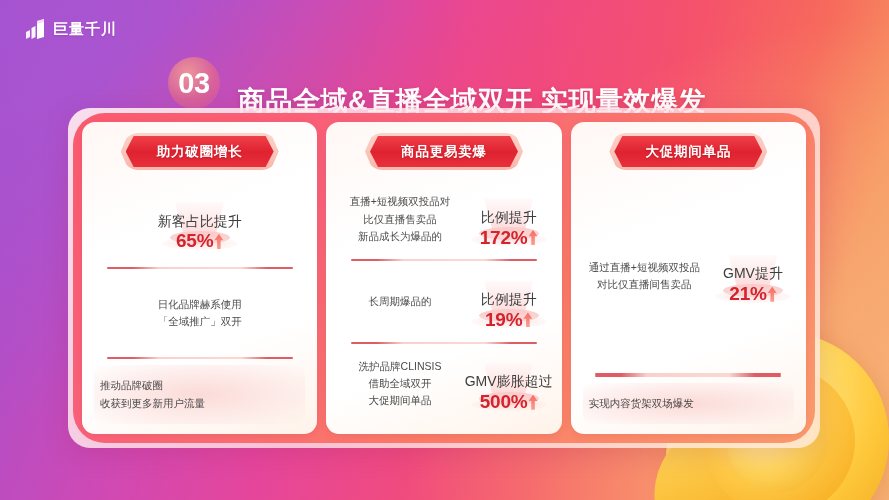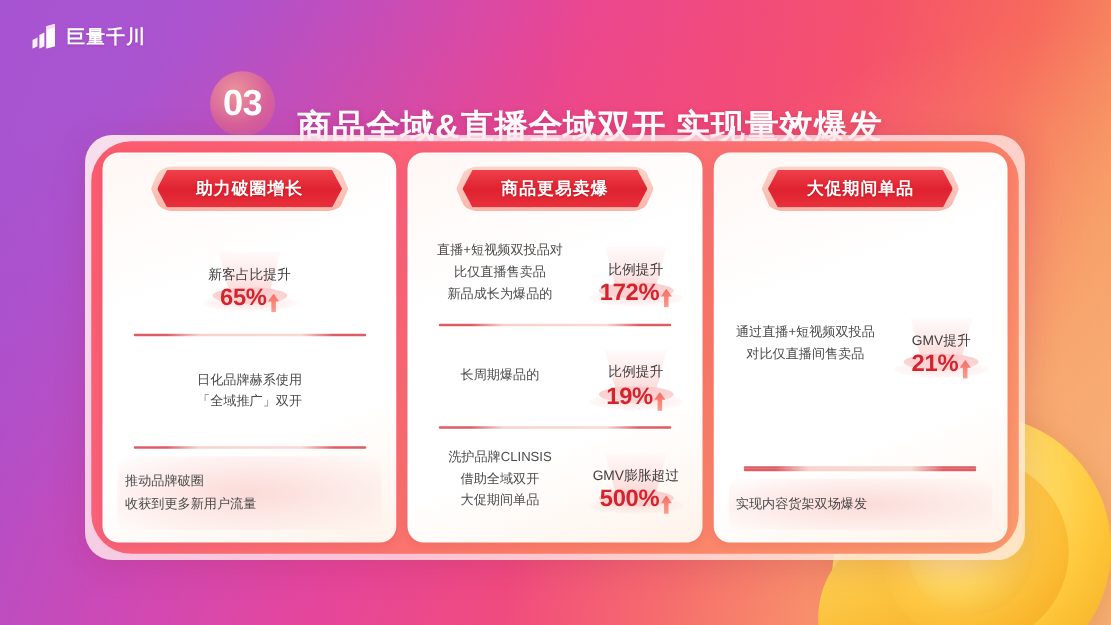--- a/index.html
+++ b/index.html
@@ -125,23 +125,23 @@
     border-radius:3px;
   }
   .podium .plate1 {
     position:absolute; left:10px; top:33px; width:60px; height:13px; border-radius:50%;
     background:linear-gradient(180deg,#fbc9c9 0%, #f8d5d2 100%); opacity:.92;
   }
   .podium .plate2 {
     position:absolute; left:2px; top:39px; width:76px; height:13px; border-radius:50%;
     background:radial-gradient(ellipse at 50% 50%, rgba(250,205,205,.55) 0%, rgba(252,222,220,.18) 70%, rgba(255,255,255,0) 100%);
   }
-  .stat-label { position:relative; z-index:2; color:#3d3d3d; font-size:11px;
+  .stat-label { position:relative; z-index:2; color:#3d3d3d; font-size:14px;
                 line-height:1.2; white-space:nowrap; margin-bottom:1px;margin-top:19px; }
-  .stat-val { position:relative; z-index:2; display:flex; align-items:flex-end; gap:1px; }
+  .stat-val { position:relative; z-index:2; display:flex; align-items:center; gap:1px; }
   .stat-val b { color:#d5232d; font-size:19px; font-weight:700; letter-spacing:-.2px; }
   .arrow { width:9px; height:15px; position:relative; }
   .arrow i {
     position:absolute; left:0; top:0; width:100%; height:100%;
     background:linear-gradient(180deg,#f86a62 0%, #f9a08e 100%);
     clip-path:polygon(50% 0, 100% 42%, 70% 42%, 70% 100%, 30% 100%, 30% 42%, 0 42%);
   }
 
   
   .div { width:88%; height:2px; margin:0 auto; position:relative;

